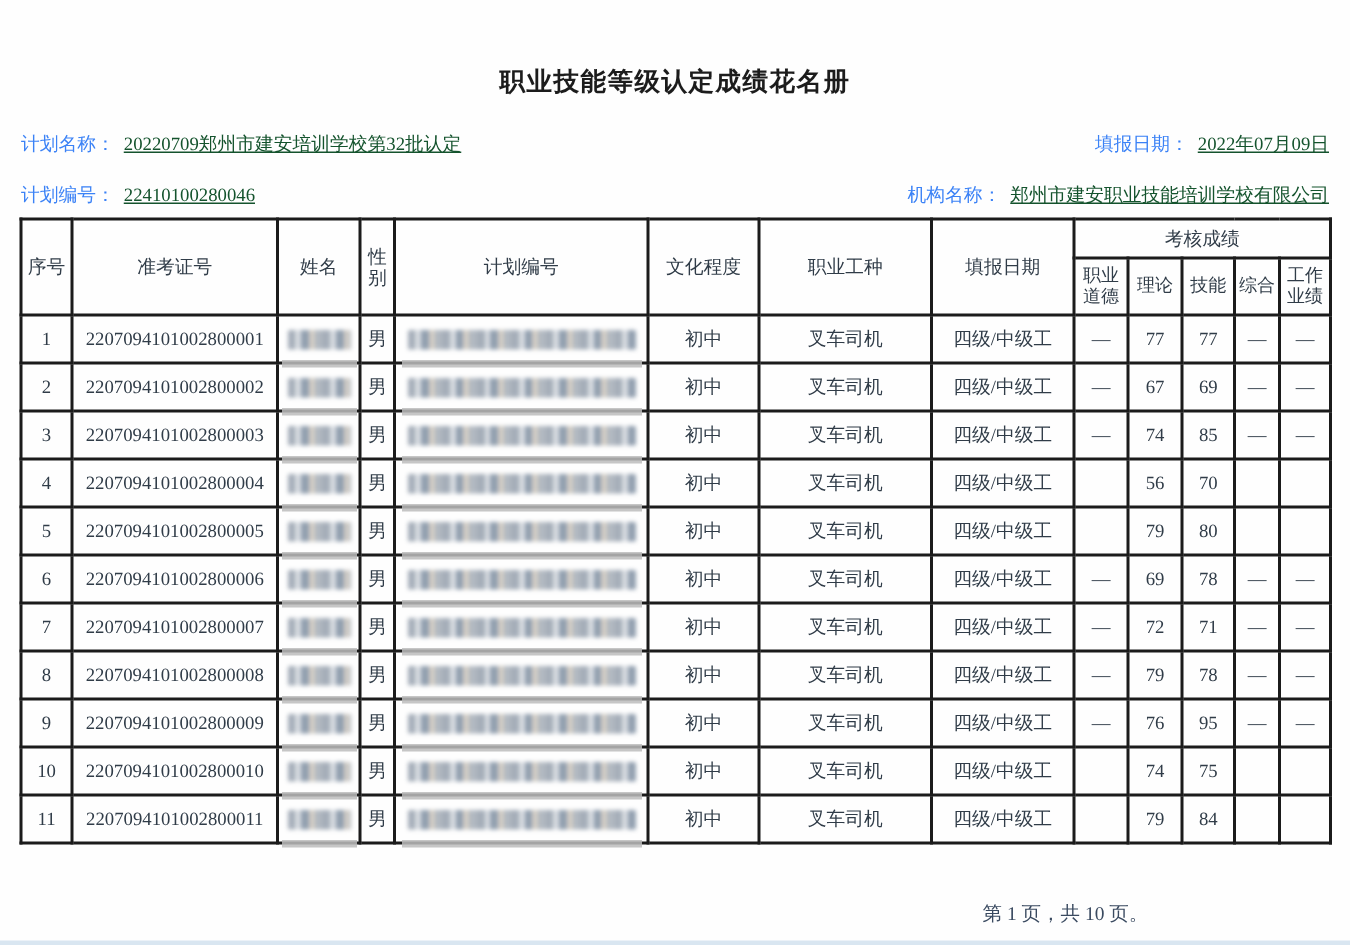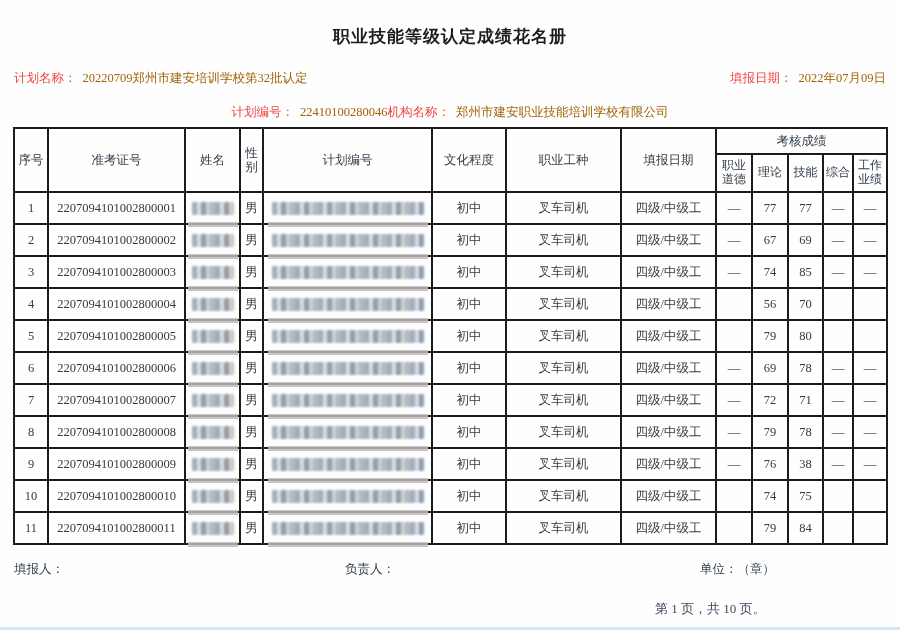--- a/index.html
+++ b/index.html
@@ -7,38 +7,38 @@
     position:relative;
     width:900px;height:630px;
     margin:0 auto;
     background:#fefefe;
     font-family:"Liberation Serif","DejaVu Serif",serif;
     color:#333f4a;
     overflow:hidden;
   }
   .doc-title{
     margin:0;
-    padding-top:25px;
+    padding-top:43px;
     text-align:center;
     font-size:17px;
     font-weight:bold;
     letter-spacing:1px;
     color:#1c1c1c;
   }
   .meta-row{
     display:flex;
     justify-content:space-between;
     margin:0 14px;
     font-size:12.5px;
     line-height:18px;
   }
   .meta-row.first{margin-top:21px;}
-  .meta-row.second{margin-top:16px;justify-content:center;}
-  .meta-label{color:#ef4444;margin-right:6px;}
-  .meta-value{color:#a16207;}
+  .meta-row.second{margin-top:16px;}
+  .meta-label{color:#3b82f6;margin-right:6px;}
+  .meta-value{color:#14532d;text-decoration:underline;}
   table.roster{
     border-collapse:collapse;
     table-layout:fixed;
     margin:6px 13px 0 13px;
     width:873px;
     font-size:12.5px;
   }
   table.roster th, table.roster td{
     border:2px solid #1b1b1b;
     text-align:center;
@@ -287,21 +287,21 @@
           <td>9</td>
           <td class="num">2207094101002800009</td>
           <td class="redact-cell"><span class="redact redact-name"></span><span class="smudge smudge-name"></span></td>
           <td>男</td>
           <td class="redact-cell"><span class="redact redact-id"></span><span class="smudge smudge-id"></span></td>
           <td>初中</td>
           <td>叉车司机</td>
           <td>四级/中级工</td>
           <td class="dash">—</td>
           <td class="score">76</td>
-          <td class="score">38</td>
+          <td class="score">95</td>
           <td class="dash">—</td>
           <td class="dash">—</td>
         </tr>
         <tr>
           <td>10</td>
           <td class="num">2207094101002800010</td>
           <td class="redact-cell"><span class="redact redact-name"></span><span class="smudge smudge-name"></span></td>
           <td>男</td>
           <td class="redact-cell"><span class="redact redact-id"></span><span class="smudge smudge-id"></span></td>
           <td>初中</td>
@@ -324,22 +324,17 @@
           <td>四级/中级工</td>
           <td></td>
           <td class="score">79</td>
           <td class="score">84</td>
           <td></td>
           <td></td>
         </tr>
       </tbody>
   </table>
 
-  <div class="sign-row">
-    <span class="sign-item sign-filler">填报人：</span>
-    <span class="sign-item sign-manager">负责人：</span>
-    <span class="sign-item sign-unit">单位：（章）</span>
-  </div>
 
   <div class="page-info">第 1 页，共 10 页。</div>
 
   <div class="scan-edge"></div>
 </div>
 
 </body></html>

